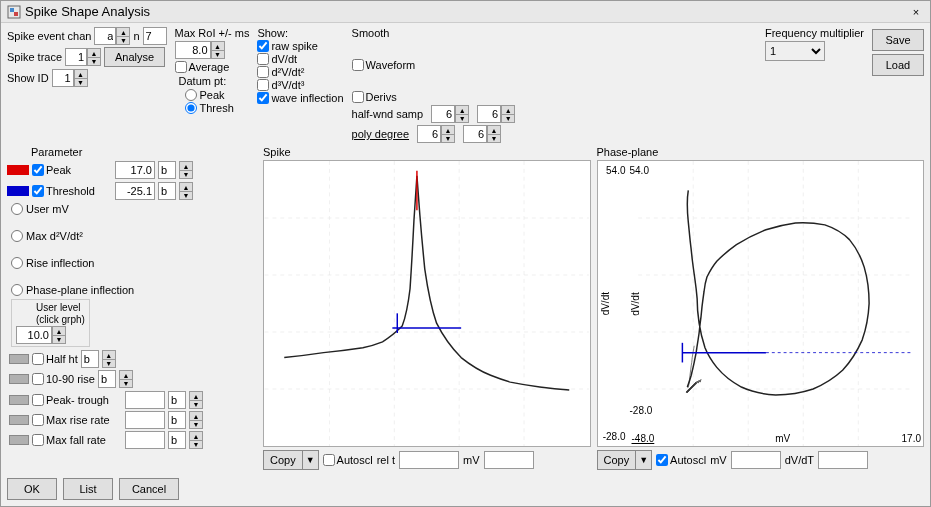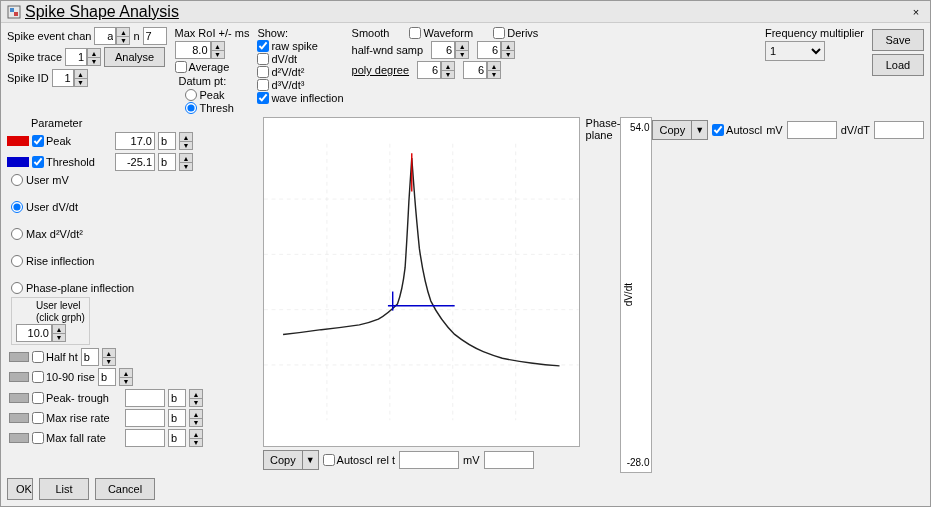--- a/index.html
+++ b/index.html
@@ -1,21 +1,21 @@
 <!DOCTYPE html>
 <html><head>
   <meta charset="utf-8">
   <style>
     * { box-sizing: border-box; margin: 0; padding: 0; }
     body { font-family: 'Segoe UI', Tahoma, Geneva, Verdana, sans-serif; font-size: 11px; background: #f0f0f0; }
     
     .window { width: 931px; height: 507px; background: #f0f0f0; border: 1px solid #999; display: flex; flex-direction: column; }
     .titlebar { background: #e8e8e8; height: 22px; display: flex; align-items: center; padding: 0 6px; border-bottom: 1px solid #ccc; user-select: none; }
     .titlebar-icon { width: 14px; height: 14px; margin-right: 4px; }
-    .titlebar-title { font-size: 16px; flex: 1; text-decoration: underline; }
+    .titlebar-title { font-size: 13px; flex: 1; }
     .titlebar-close { width: 16px; height: 16px; cursor: pointer; display: flex; align-items: center; justify-content: center; }
     
     input[type="text"], input[type="number"] { border: 1px solid #999; background: white; padding: 1px 2px; font-size: 11px; height: 18px; }
     
     .btn { background: #e0e0e0; border: 1px solid #888; padding: 2px 8px; font-size: 11px; cursor: pointer; height: 22px; white-space: nowrap; }
     
     .checkbox-label { display: flex; align-items: center; gap: 2px; cursor: pointer; font-size: 11px; }
     input[type="checkbox"] { margin: 0; width: 12px; height: 12px; }
     input[type="radio"] { margin: 0; width: 12px; height: 12px; }
     
@@ -72,21 +72,21 @@
           <div class="spinbox">
             <input type="text" value="1" style="width: 22px;">
             <div class="spinbox-arrows">
               <div class="spinbox-up">▲</div>
               <div class="spinbox-down">▼</div>
             </div>
           </div>
           <button class="btn" style="padding:1px 10px; height:20px;">Analyse</button>
         </div>
         <div style="display:flex; align-items:center; gap:3px;">
-          <span style="font-size:11px; white-space:nowrap;">Spike ID</span>
+          <span style="font-size:11px; white-space:nowrap;">Show ID</span>
           <div class="spinbox">
             <input type="text" value="1" style="width: 22px;">
             <div class="spinbox-arrows">
               <div class="spinbox-up">▲</div>
               <div class="spinbox-down">▼</div>
             </div>
           </div>
         </div>
       </div>
 
@@ -136,21 +136,21 @@
           <input type="checkbox" style="">
           <span>d³V/dt³</span>
         </label>
         <label class="checkbox-label">
           <input type="checkbox" checked="" style="">
           <span>wave inflection</span>
         </label>
       </div>
 
       <div style="display:flex; flex-direction:column; gap:2px;">
-        <div style="display:flex; align-items:flex-start; gap:20px;">
+        <div style="display:flex; align-items:flex-start; gap:20px;flex-direction:column;">
           <span style="font-size:11px;">Smooth</span>
           <label class="checkbox-label">
             <input type="checkbox" style="">
             <span>Waveform</span>
           </label>
           <label class="checkbox-label">
             <input type="checkbox" style="">
             <span>Derivs</span>
           </label>
         </div>
@@ -242,24 +242,20 @@
             <div class="spinbox-down">▼</div>
           </div>
         </div>
 
         <div style="display:flex; flex-direction:column; gap:15px; margin-left:4px;">
           <label class="radio-label">
             <input type="radio" name="mark_type" style="">
             <span>User mV</span>
           </label>
           <label class="radio-label">
-            <input type="radio" name="mark_type" checked="" style="">
-            <span>User dV/dt</span>
-          </label>
-          <label class="radio-label">
             <input type="radio" name="mark_type" style="">
             <span>Max d²V/dt²</span>
           </label>
           <label class="radio-label">
             <input type="radio" name="mark_type" style="">
             <span>Rise inflection</span>
           </label>
           <label class="radio-label">
             <input type="radio" name="mark_type" style="">
             <span>Phase-plane inflection</span>
@@ -344,20 +340,21 @@
               <div class="spinbox-up">▲</div>
               <div class="spinbox-down">▼</div>
             </div>
           </div>
         </div>
       </div>
 
       <div style="display:flex; flex:1; gap:6px; min-height:0;">
 
         <div style="display:flex; flex-direction:column; flex:1;">
+          <span style="font-size:11px; margin-bottom:2px;">Spike</span>
           <div style="flex:1; background:white; border:1px solid #aaa; position:relative;">
             <svg width="100%" height="100%" viewBox="0 0 330 290" style="position:absolute; top:0; left:0;">
 
               <line x1="0" y1="58" x2="330" y2="58" stroke="#e0e0e0" stroke-width="0.5" stroke-dasharray="4,4"></line>
               <line x1="0" y1="116" x2="330" y2="116" stroke="#e0e0e0" stroke-width="0.5" stroke-dasharray="4,4"></line>
               <line x1="0" y1="174" x2="330" y2="174" stroke="#e0e0e0" stroke-width="0.5" stroke-dasharray="4,4"></line>
               <line x1="0" y1="232" x2="330" y2="232" stroke="#e0e0e0" stroke-width="0.5" stroke-dasharray="4,4"></line>
               <line x1="66" y1="0" x2="66" y2="290" stroke="#e0e0e0" stroke-width="0.5" stroke-dasharray="4,4"></line>
               <line x1="132" y1="0" x2="132" y2="290" stroke="#e0e0e0" stroke-width="0.5" stroke-dasharray="4,4"></line>
               <line x1="198" y1="0" x2="198" y2="290" stroke="#e0e0e0" stroke-width="0.5" stroke-dasharray="4,4"></line>
@@ -382,21 +379,21 @@
               <input type="checkbox" style="">
               <span>Autoscl</span>
             </label>
             <span style="font-size:11px;">rel t</span>
             <input type="text" style="width: 60px; border: 1px solid rgb(153, 153, 153); height: 18px; font-size: 11px; padding: 0px 2px;">
             <span style="font-size:11px;">mV</span>
             <input type="text" style="width: 50px; border: 1px solid rgb(153, 153, 153); height: 18px; font-size: 11px; padding: 0px 2px;">
           </div>
         </div>
 
-        <div style="display:flex; flex-direction:row; flex:1;">
+        <div style="display:flex; flex-direction:column; flex:1;">
           <span style="font-size:11px; margin-bottom:2px;">Phase-plane</span>
           <div style="flex:1; background:white; border:1px solid #aaa; position:relative; display:flex;">
 
             <div style="display:flex; flex-direction:column; justify-content:space-between; padding:4px 0; width:30px; flex-shrink:0;">
               <span style="font-size:10px; text-align:right; padding-right:2px;">54.0</span>
               <span style="font-size:10px; text-align:right; padding-right:2px; writing-mode:vertical-rl; transform:rotate(180deg);">dV/dt</span>
               <span style="font-size:10px; text-align:right; padding-right:2px;">-28.0</span>
             </div>
             <div style="flex:1; position:relative; overflow:hidden;">
               <svg width="100%" height="100%" viewBox="0 0 280 290" style="position:absolute; top:0; left:0;">
@@ -446,19 +443,19 @@
             <span style="font-size:11px;">mV</span>
             <input type="text" style="width: 50px; border: 1px solid rgb(153, 153, 153); height: 18px; font-size: 11px; padding: 0px 2px;">
             <span style="font-size:11px;">dV/dT</span>
             <input type="text" style="width: 50px; border: 1px solid rgb(153, 153, 153); height: 18px; font-size: 11px; padding: 0px 2px;">
           </div>
         </div>
       </div>
     </div>
 
     <div style="display:flex; align-items:center; gap:6px; height:26px;">
-      <button class="btn" style="width:26px;">OK</button>
+      <button class="btn" style="width:50px;">OK</button>
       <button class="btn" style="width:50px;">List</button>
       <button class="btn" style="width:60px;">Cancel</button>
     </div>
 
   </div>
 </div>
 
 </body></html>

